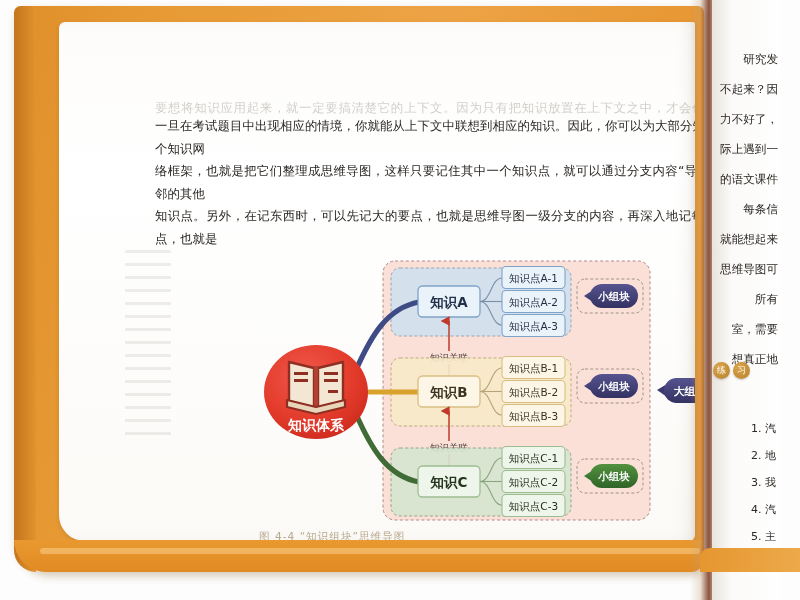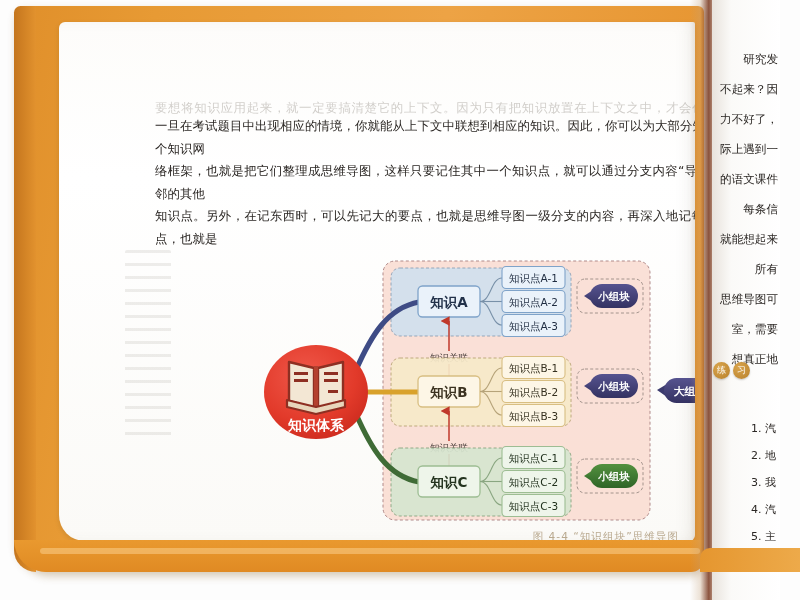--- a/index.html
+++ b/index.html
@@ -49,21 +49,21 @@
     position:absolute;left:96px;top:93px;width:600px;
     color:#2a2623;font-size:12.4px;line-height:22.6px;
     text-align:justify;letter-spacing:.1px;
   }
   .body-text p{margin:0;text-indent:0;}
   .indent{text-indent:24px;}
 
   
   #figure{position:absolute;left:200px;top:236px;width:480px;height:268px;}
   #fig-caption{
-    position:absolute;left:200px;top:508px;width:420px;text-align:right;
+    position:absolute;left:200px;top:508px;width:420px;text-align:left;
     font-size:10.6px;color:#b9a98f;letter-spacing:1px;
   }
 
   
   #gutter{
     position:absolute;left:690px;top:0px;width:34px;height:600px;
     background:linear-gradient(90deg,
       rgba(255,255,255,0) 0%,
       rgba(196,160,120,.30) 30%,
       rgba(120,55,30,.85) 55%,
@@ -252,22 +252,22 @@
 
 <div id="page-right">
   <div class="rtext">
     <div>研究发</div>
     <div>不起来？因</div>
     <div>力不好了，</div>
     <div>际上遇到一</div>
     <div>的语文课件</div>
     <div>每条信</div>
     <div>就能想起来</div>
+    <div>思维导图可</div>
     <div>所有</div>
-    <div>思维导图可</div>
     <div>室，需要</div>
     <div>想真正地</div>
   </div>
   <div class="ex-badges">
     <span class="ex-badge">练</span>
     <span class="ex-badge">习</span>
   </div>
   <div class="rlist">
     <div>1. 汽</div>
     <div>2. 地</div>

